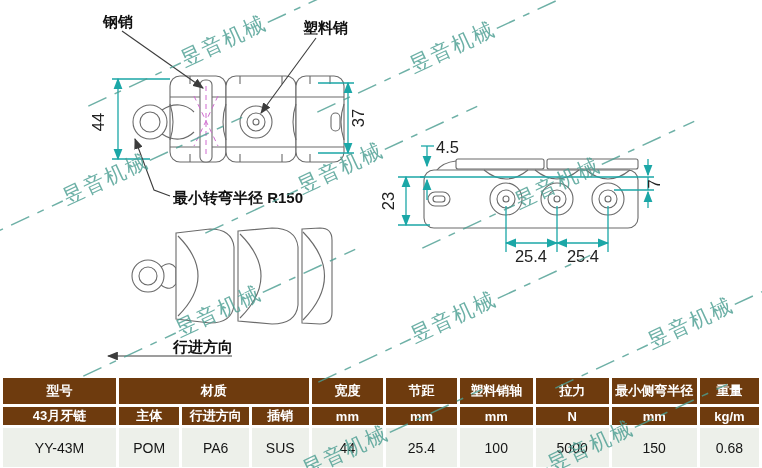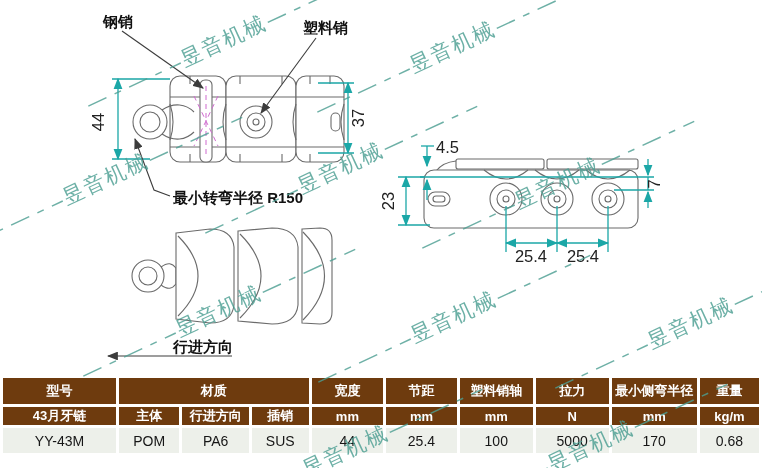--- a/index.html
+++ b/index.html
@@ -24,21 +24,21 @@
   .wmline{stroke:var(--watermark_teal,#4d9f93);opacity:.82;stroke-width:1.5;
           stroke-dasharray:20 9 7 9;fill:none}
 
   
   #spec-table-wrap{position:absolute;left:0;top:375px;width:762px;z-index:1}
   table{width:762px;border-collapse:separate;border-spacing:3px;table-layout:fixed;background:#fff}
   td{text-align:center;vertical-align:middle;overflow:hidden;white-space:nowrap;padding:0}
   tr.hrow td{background:var(--table_header_brown,#6e3b0e);color:#fff;font-weight:700;font-size:13px}
   tr.r1 td{height:26px}
   tr.r2 td{height:17px}
-  tr.drow td{background:var(--table_row_bg,#edf0ea);color:#161616;font-size:14px;height:25px}
+  tr.drow td{background:var(--table_row_bg,#edf0ea);color:#161616;font-size:14px;height:39px}
 </style>
 </head>
 <body>
 
 <div id="sheet">
 
   <svg id="drawing-layer" width="762" height="468" viewBox="0 0 762 468">
     <defs>
       <marker id="ah-dark" markerWidth="10" markerHeight="8" refX="9" refY="4" orient="auto">
         <path d="M0,0 L10,4 L0,8 Z" class="mfill-dark"></path>
@@ -267,19 +267,19 @@
       </tr>
       <tr class="drow">
         <td>YY-43M</td>
         <td>POM</td>
         <td>PA6</td>
         <td>SUS</td>
         <td>44</td>
         <td>25.4</td>
         <td>100</td>
         <td>5000</td>
-        <td>170</td>
+        <td>150</td>
         <td>0.68</td>
       </tr>
     </tbody>
       </table>
   </div>
 </div>
 
 </body></html>

